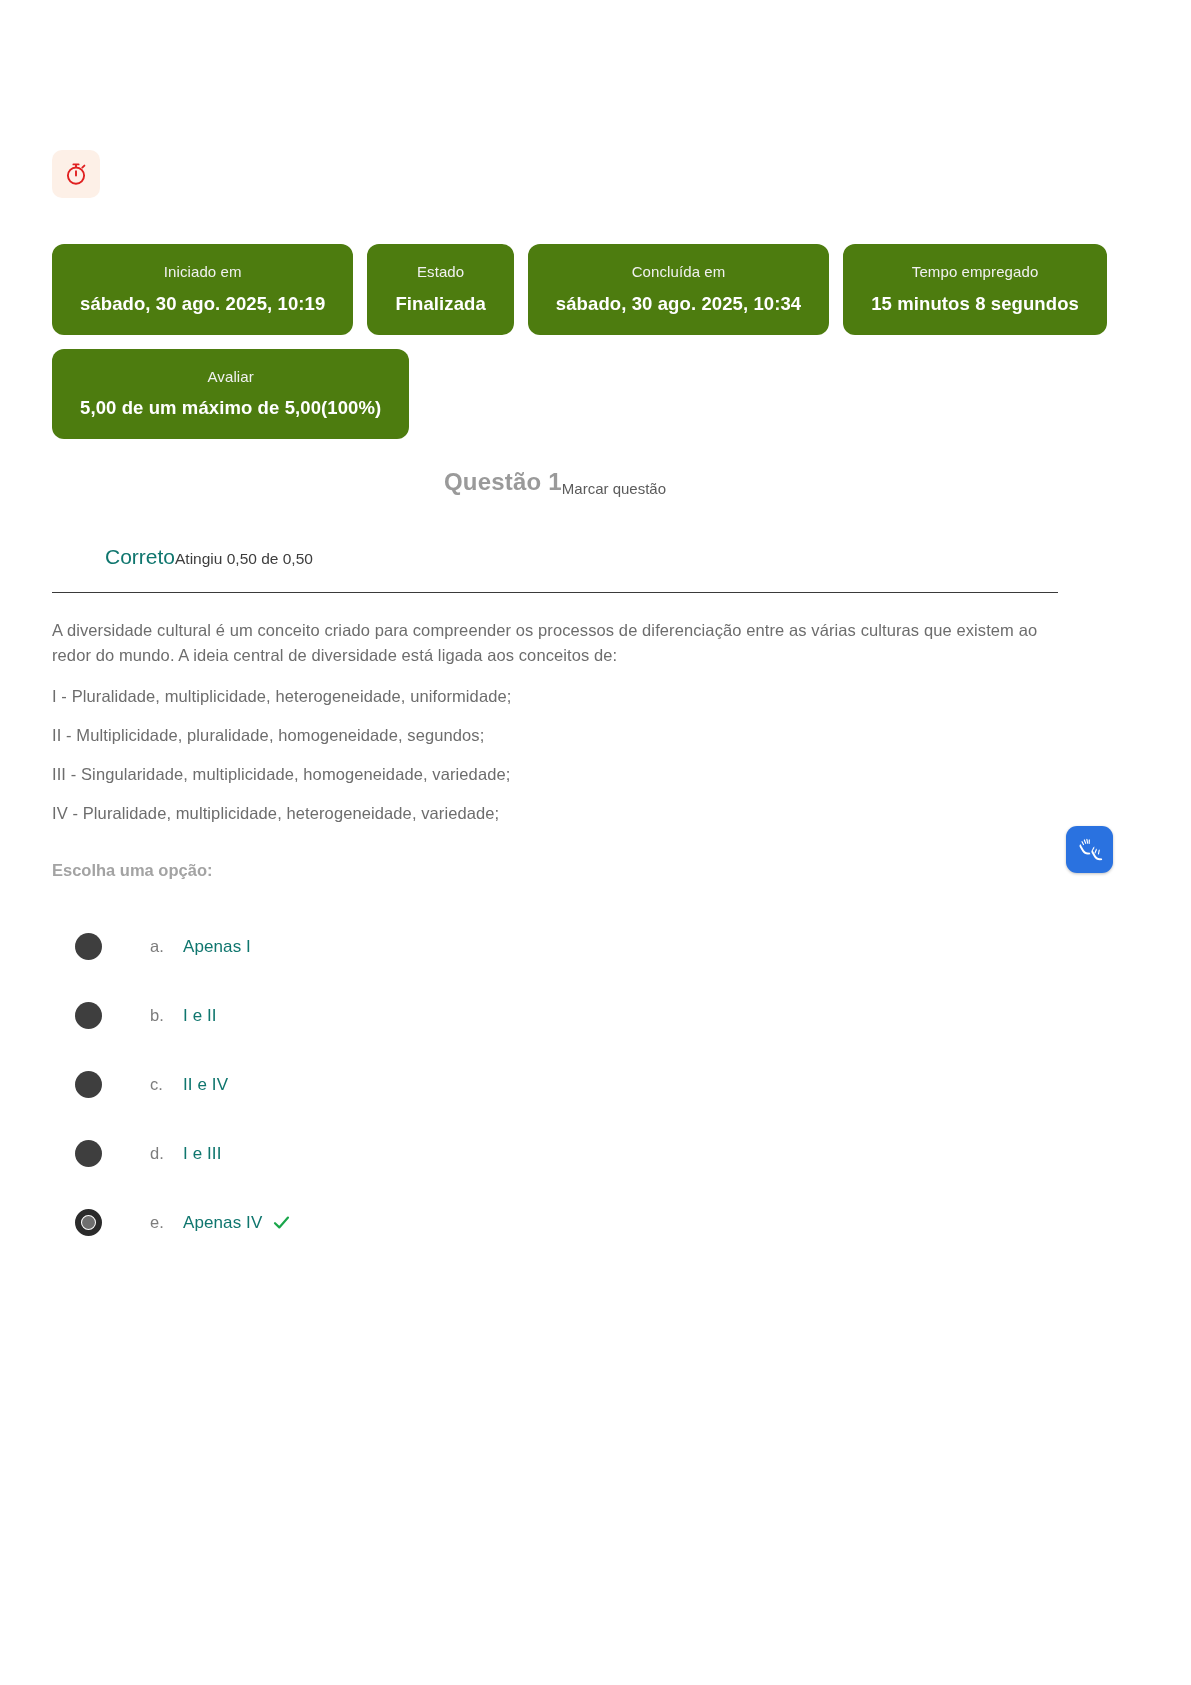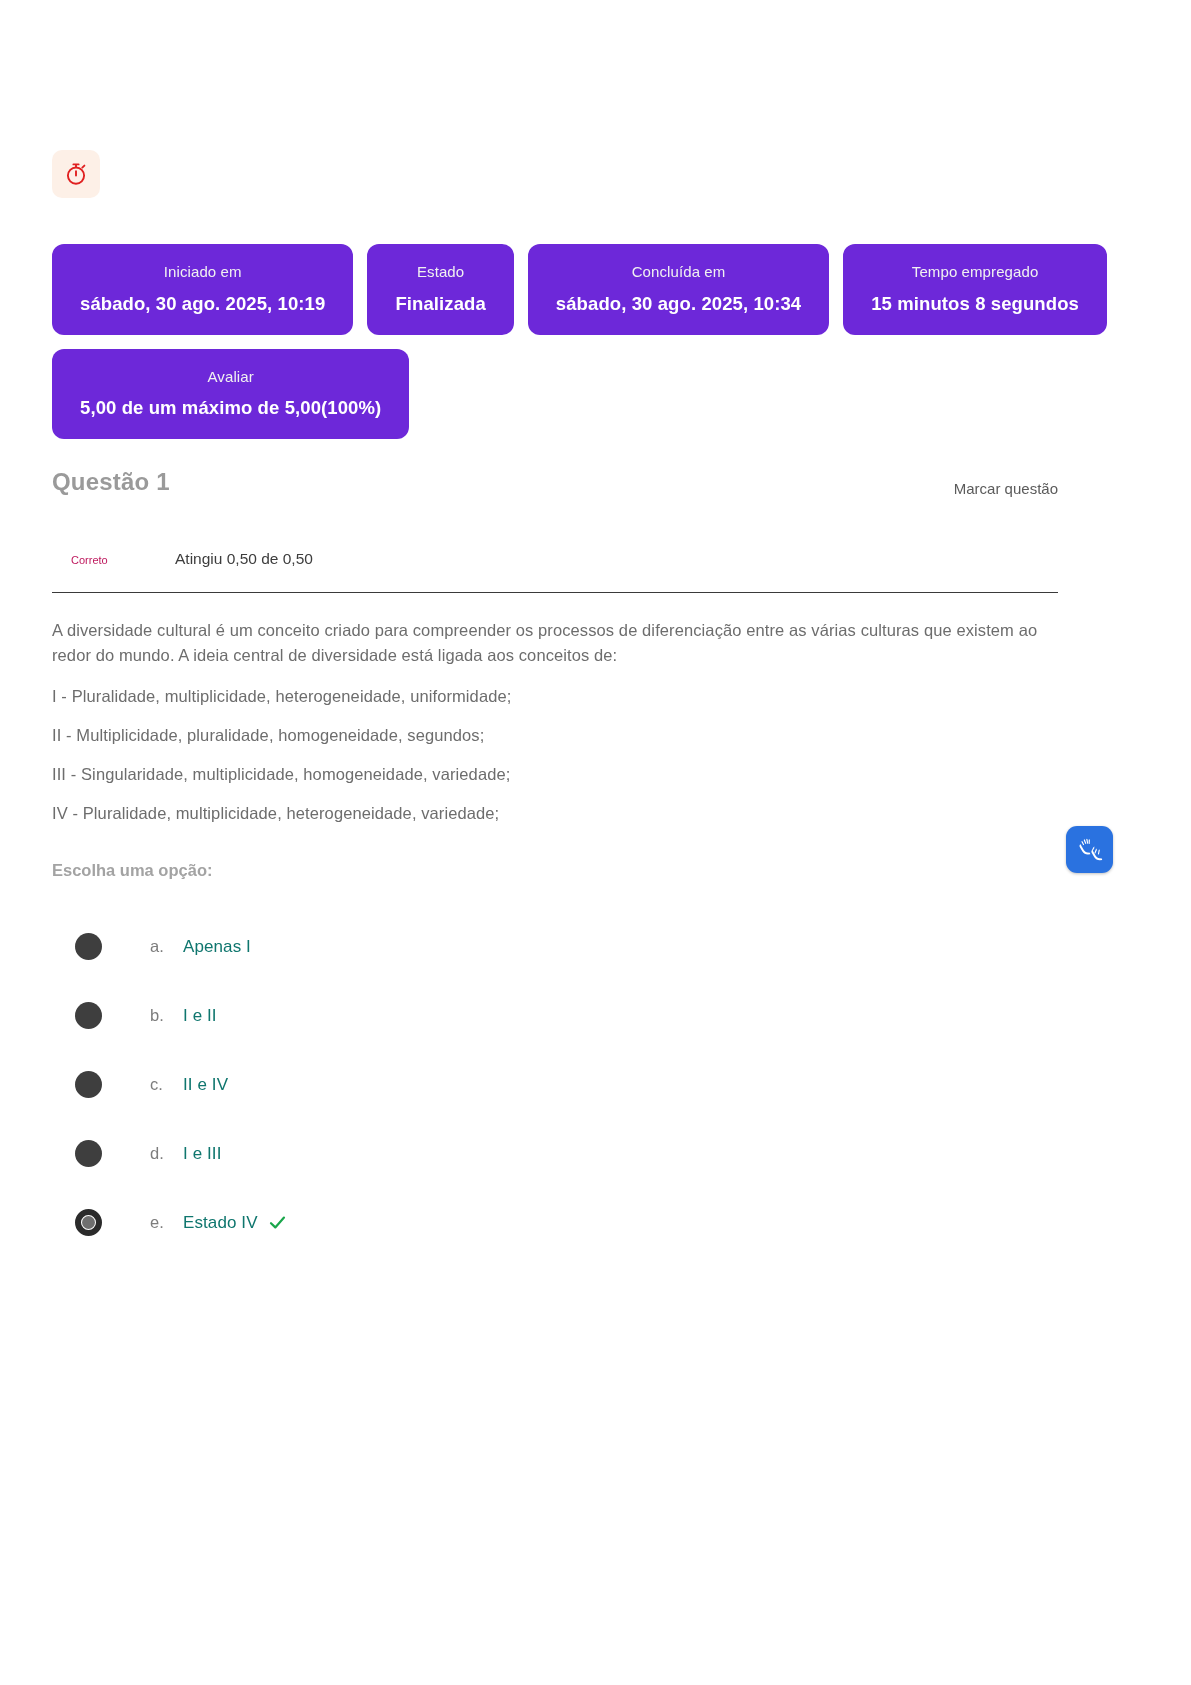--- a/index.html
+++ b/index.html
@@ -44,21 +44,21 @@
   .cards {
     position: absolute;
     left: 52px;
     top: 244px;
     width: 1090px;
     display: flex;
     flex-wrap: wrap;
     gap: 14px 14px;
   }
   .card {
-    background: #6d28d9;
+    background: #4d7c0f;
     border-radius: 12px;
     padding: 18px 28px 20px 28px;
     box-sizing: border-box;
     display: flex;
     flex-direction: column;
     align-items: center;
     justify-content: center;
     min-height: 82px;
   }
   .card-label {
@@ -80,21 +80,21 @@
   }
 
   
   .question-head {
     position: absolute;
     left: 52px;
     top: 468px;
     width: 1006px;
     display: flex;
     align-items: flex-start;
-    justify-content: space-between;
+    justify-content: center;
   }
   .question-no {
     font-size: 24px;
     font-weight: 700;
     color: #9a9a9a;
     letter-spacing: .2px;
   }
   .flag-question {
     font-size: 15px;
     color: #5b5b5b;
@@ -103,23 +103,24 @@
   }
 
   .question-state {
     position: absolute;
     left: 71px;
     top: 532px;
     display: flex;
     align-items: baseline;
   }
   .state-text {
-    font-size: 11px;
-    color: #be185d;
+    font-size: 21px;
+    color: #0f766e;
     width: 104px;
+    text-align: right;
   }
   .grade-text {
     font-size: 15.5px;
     color: #3d3d3d;
     margin-top: 18px;
   }
 
   .divider {
     position: absolute;
     left: 52px;
@@ -330,21 +331,21 @@
 
     <div class="answer-row">
       <span class="radio"></span>
       <span class="ans-letter">d.</span>
       <span class="ans-text">I e III</span>
     </div>
 
     <div class="answer-row">
       <span class="radio selected"></span>
       <span class="ans-letter">e.</span>
-      <span class="ans-text">Estado IV</span>
+      <span class="ans-text">Apenas IV</span>
       <span class="correct-tick">
         <svg width="19" height="19" viewBox="0 0 19 19" fill="none">
           <path d="M3 10.2 L7.3 14.4 L16 4.6" stroke="#1aa64b" stroke-width="2.2" stroke-linecap="round" stroke-linejoin="round"></path>
         </svg>
       </span>
     </div>
 
   </div>
 
   <div class="a11y-btn">

